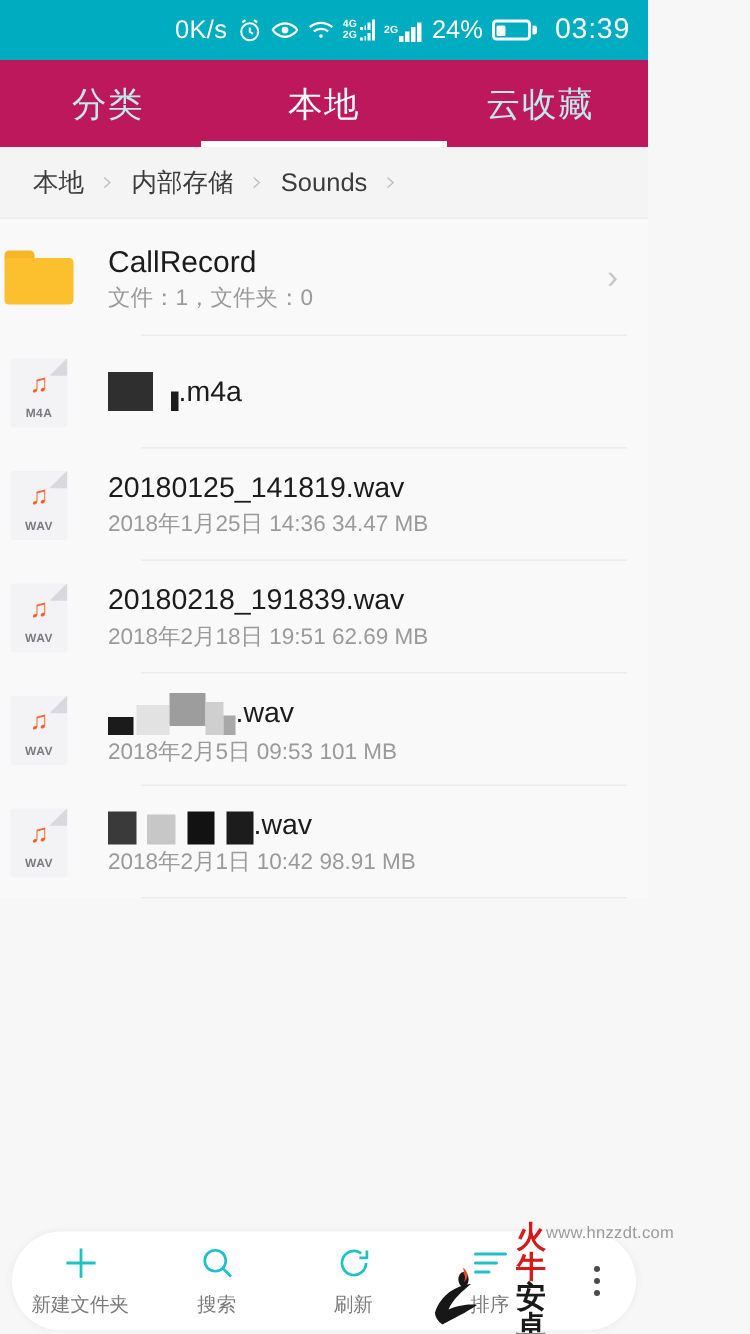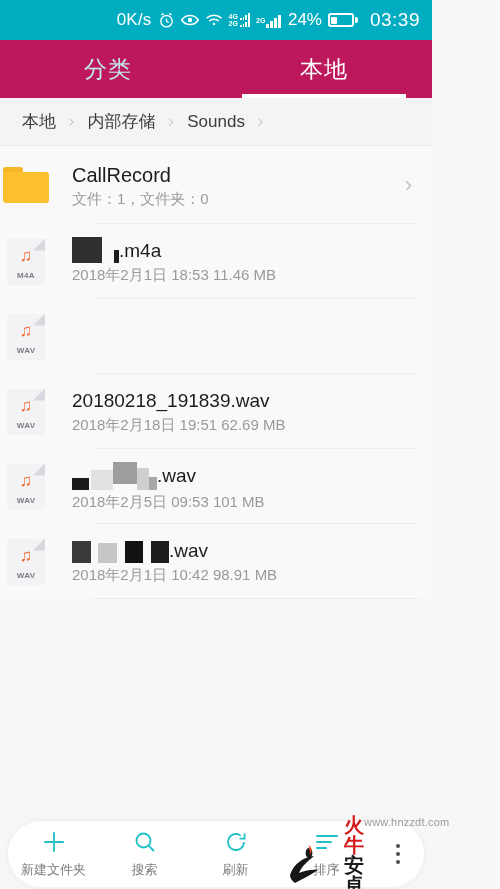--- a/index.html
+++ b/index.html
@@ -197,20 +197,21 @@
         <span class="batt-cap"></span>
       </span>
 
       <span class="sb-clock">03:39</span>
     </div>
   </div>
 
   <div class="tabbar">
     <div class="tab">分类</div>
     <div class="tab active">本地</div>
+    <div class="tab">云收藏</div>
   </div>
 
   <div class="breadcrumb">
     <span class="crumb">本地</span>
     <span class="crumb-sep">›</span>
     <span class="crumb">内部存储</span>
     <span class="crumb-sep">›</span>
     <span class="crumb">Sounds</span>
     <span class="crumb-sep">›</span>
   </div>
@@ -242,33 +243,36 @@
         </div>
       </div>
       <div class="meta">
         <div class="fname">
           <span class="redact">
             <span class="blk" style="width:30px;height:26px;background:#2f2f2f"></span>
             <span class="blk" style="width:5px;height:13px;background:#1c1c1c;margin-left:12px"></span>
           </span>
           <span>.m4a</span>
         </div>
-        <div class="fsub">2018年2月1日 18:53 11.46 MB</div>
       </div>
       <div class="divider"></div>
     </div>
 
     <div class="row">
       <div class="thumb">
         <div class="ficon">
           <div class="sheet"></div>
             <div class="fold"></div>
           <div class="note">♫</div>
           <div class="ext">WAV</div>
         </div>
+      </div>
+      <div class="meta">
+        <div class="fname">20180125_141819.wav</div>
+        <div class="fsub">2018年1月25日 14:36 34.47 MB</div>
       </div>
       <div class="divider"></div>
     </div>
 
     <div class="row">
       <div class="thumb">
         <div class="ficon">
           <div class="sheet"></div>
             <div class="fold"></div>
           <div class="note">♫</div>

